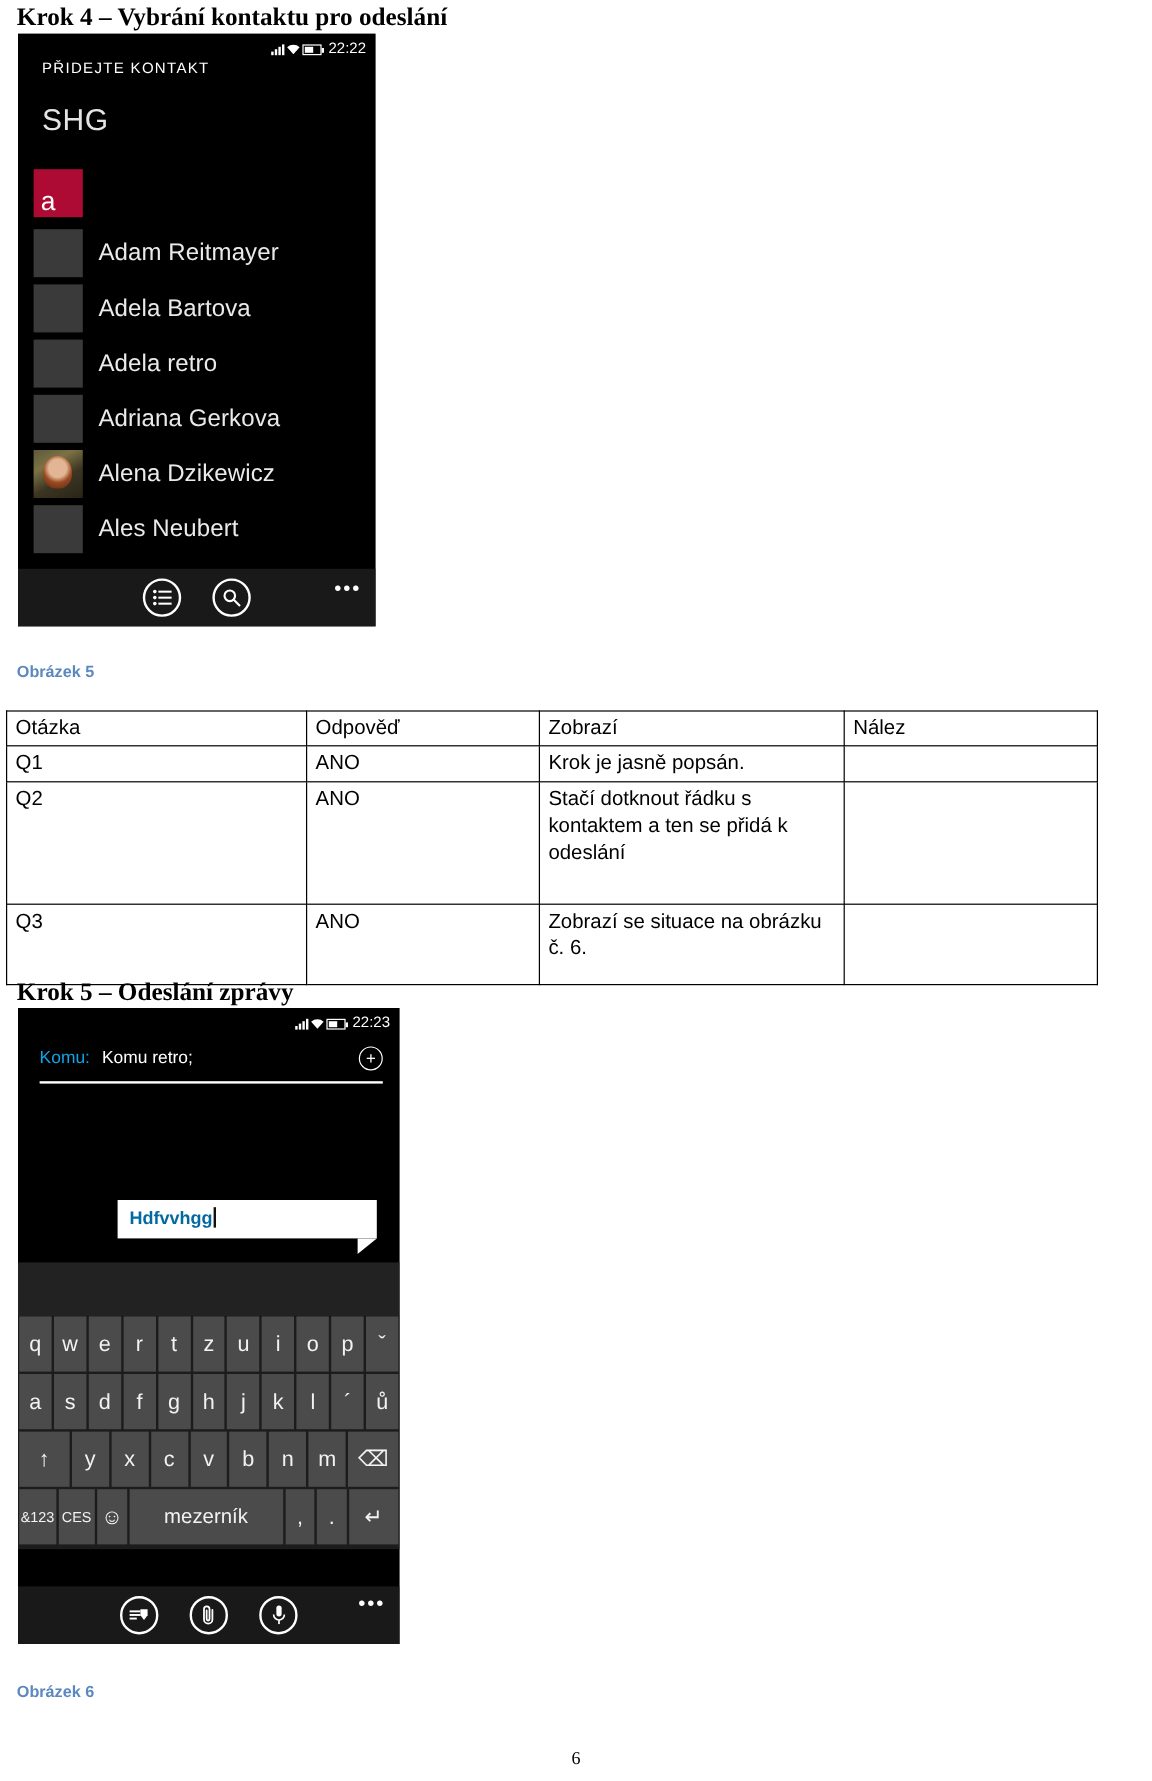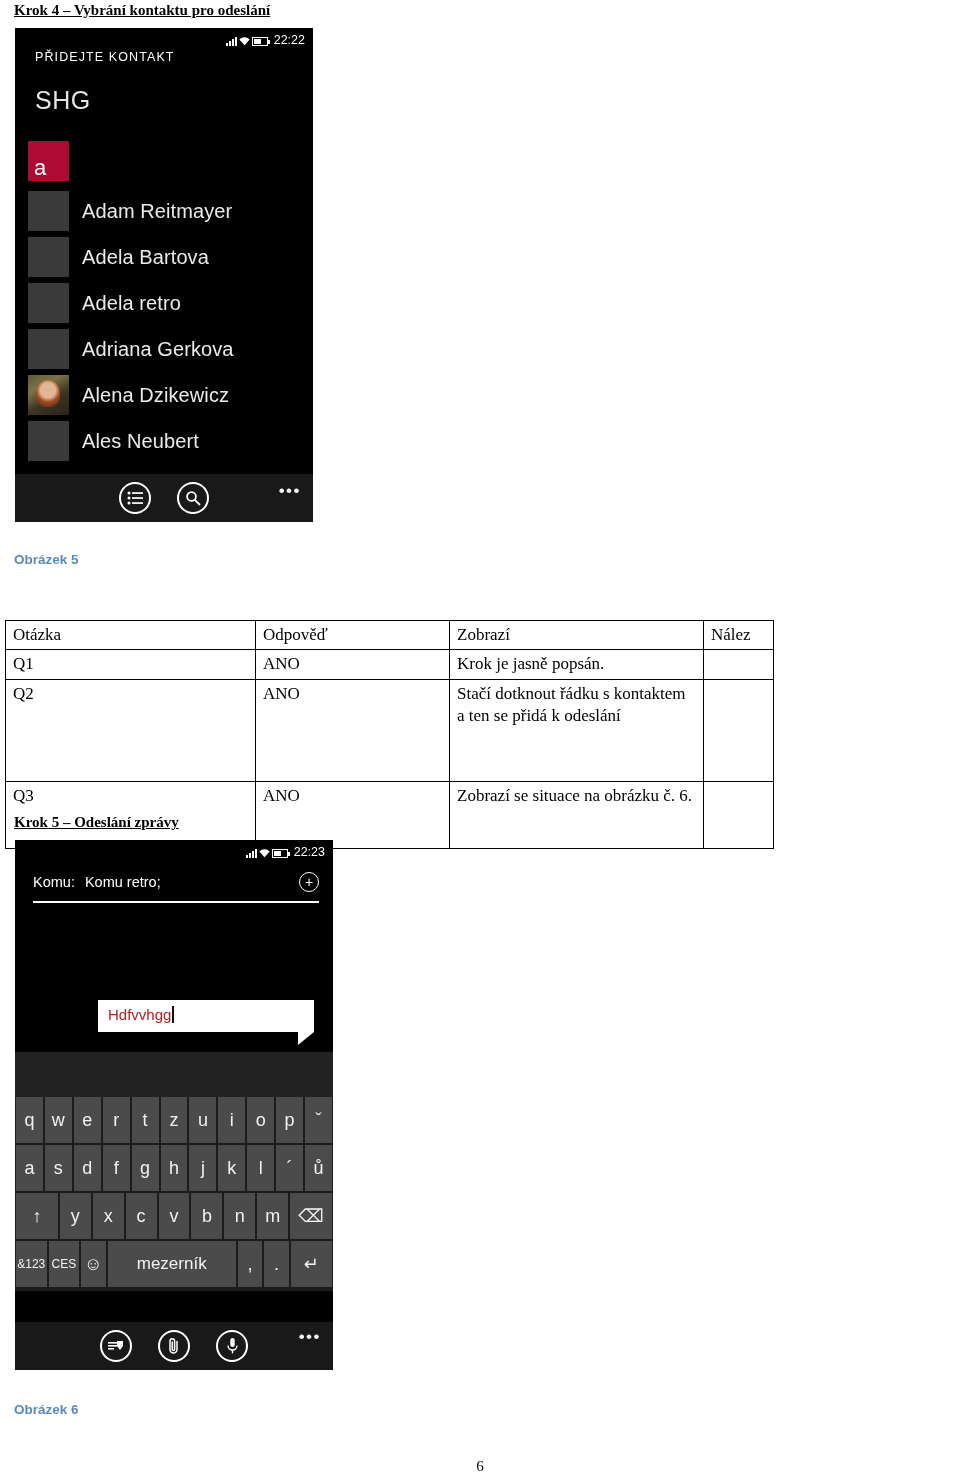--- a/index.html
+++ b/index.html
@@ -6,22 +6,22 @@
   body{
     width:960px;height:1484px;background:#ffffff;
     font-family:"Liberation Serif", serif;
     position:relative;overflow:hidden;
   }
   .page{position:relative;width:960px;height:1484px;}
 
   
   .step-heading{
     font-family:"Liberation Serif", serif;
-    font-weight:bold;font-size:15px;color:#000;
-    letter-spacing:0px;white-space:nowrap;text-decoration:underline;
+    font-weight:bold;font-size:21px;color:#000;
+    letter-spacing:0px;white-space:nowrap;
   }
   #heading-step4{position:absolute;left:14px;top:2px;}
   #heading-step5{position:absolute;left:14px;top:814px;}
 
   
   .fig-caption{
     position:absolute;font-family:"Liberation Sans", sans-serif;
     font-size:13.5px;font-weight:bold;color:#5b88bf;letter-spacing:0px;
   }
   #caption-5{left:14px;top:552px;}
@@ -124,34 +124,34 @@
     position:absolute;right:12px;top:6px;color:#fff;font-size:17px;letter-spacing:1.5px;line-height:1;
   }
 
   
   .compose-to{
     position:absolute;left:0;top:30px;width:100%;height:46px;
   }
   .to-row{
     position:absolute;left:18px;top:4px;right:14px;display:flex;align-items:center;
   }
-  .to-label{color:#ffffff;font-size:14.5px;font-weight:300;}
+  .to-label{color:#0ea5e9;font-size:14.5px;font-weight:300;}
   .to-value{color:#fff;font-size:14.5px;font-weight:300;margin-left:10px;}
   .to-plus{
     position:absolute;right:0;top:-2px;width:18px;height:18px;border:1.6px solid #fff;border-radius:50%;
     display:flex;align-items:center;justify-content:center;color:#fff;font-size:14px;line-height:1;
   }
   .to-underline{
     position:absolute;left:18px;right:14px;top:31px;height:1.6px;background:#fff;
   }
   .bubble{
     position:absolute;left:83px;top:160px;width:216px;height:32px;background:#fff;
   }
   .bubble-text{
-    position:absolute;left:10px;top:6px;color:#b91c1c;font-size:15px;font-weight:400;
+    position:absolute;left:10px;top:6px;color:#0369a1;font-size:15px;font-weight:700;
   }
   .bubble-caret{
     display:inline-block;width:1.5px;height:17px;background:#111;vertical-align:-3px;margin-left:1px;
   }
   .bubble-tail{
     position:absolute;left:283px;top:192px;width:0;height:0;
     border-left:16px solid #fff;border-bottom:13px solid transparent;
   }
   .suggestbar{
     position:absolute;left:0;top:212px;width:100%;height:45px;background:#222222;
@@ -169,22 +169,22 @@
     font-size:18px;font-weight:400;font-family:"Liberation Sans", sans-serif;
     user-select:none;
   }
   .key.small{font-size:12px;}
   .key.space{flex:4.2 1 0;font-size:17px;}
   .key.narrow{flex:0.8 1 0;}
   .key.wide{flex:1.35 1 0;}
 
   
   #qa-table{
-    position:absolute;left:5px;top:592px;width:769px;
-    border-collapse:collapse;font-family:Liberation Serif, serif;margin-top:28px;
+    position:absolute;left:5px;top:592px;width:910px;
+    border-collapse:collapse;font-family:Liberation Sans, sans-serif;
   }
   #qa-table td{
     border:1.3px solid #000;font-size:17px;color:#000;
     padding:3px 6px 3px 7px;vertical-align:top;line-height:1.32;
   }
   #qa-table .c1{width:236px;}
   #qa-table .c2{width:180px;}
   #qa-table .c3{width:240px;}
   #qa-table .c4{width:auto;}
   .cell-tall{height:95px;}

